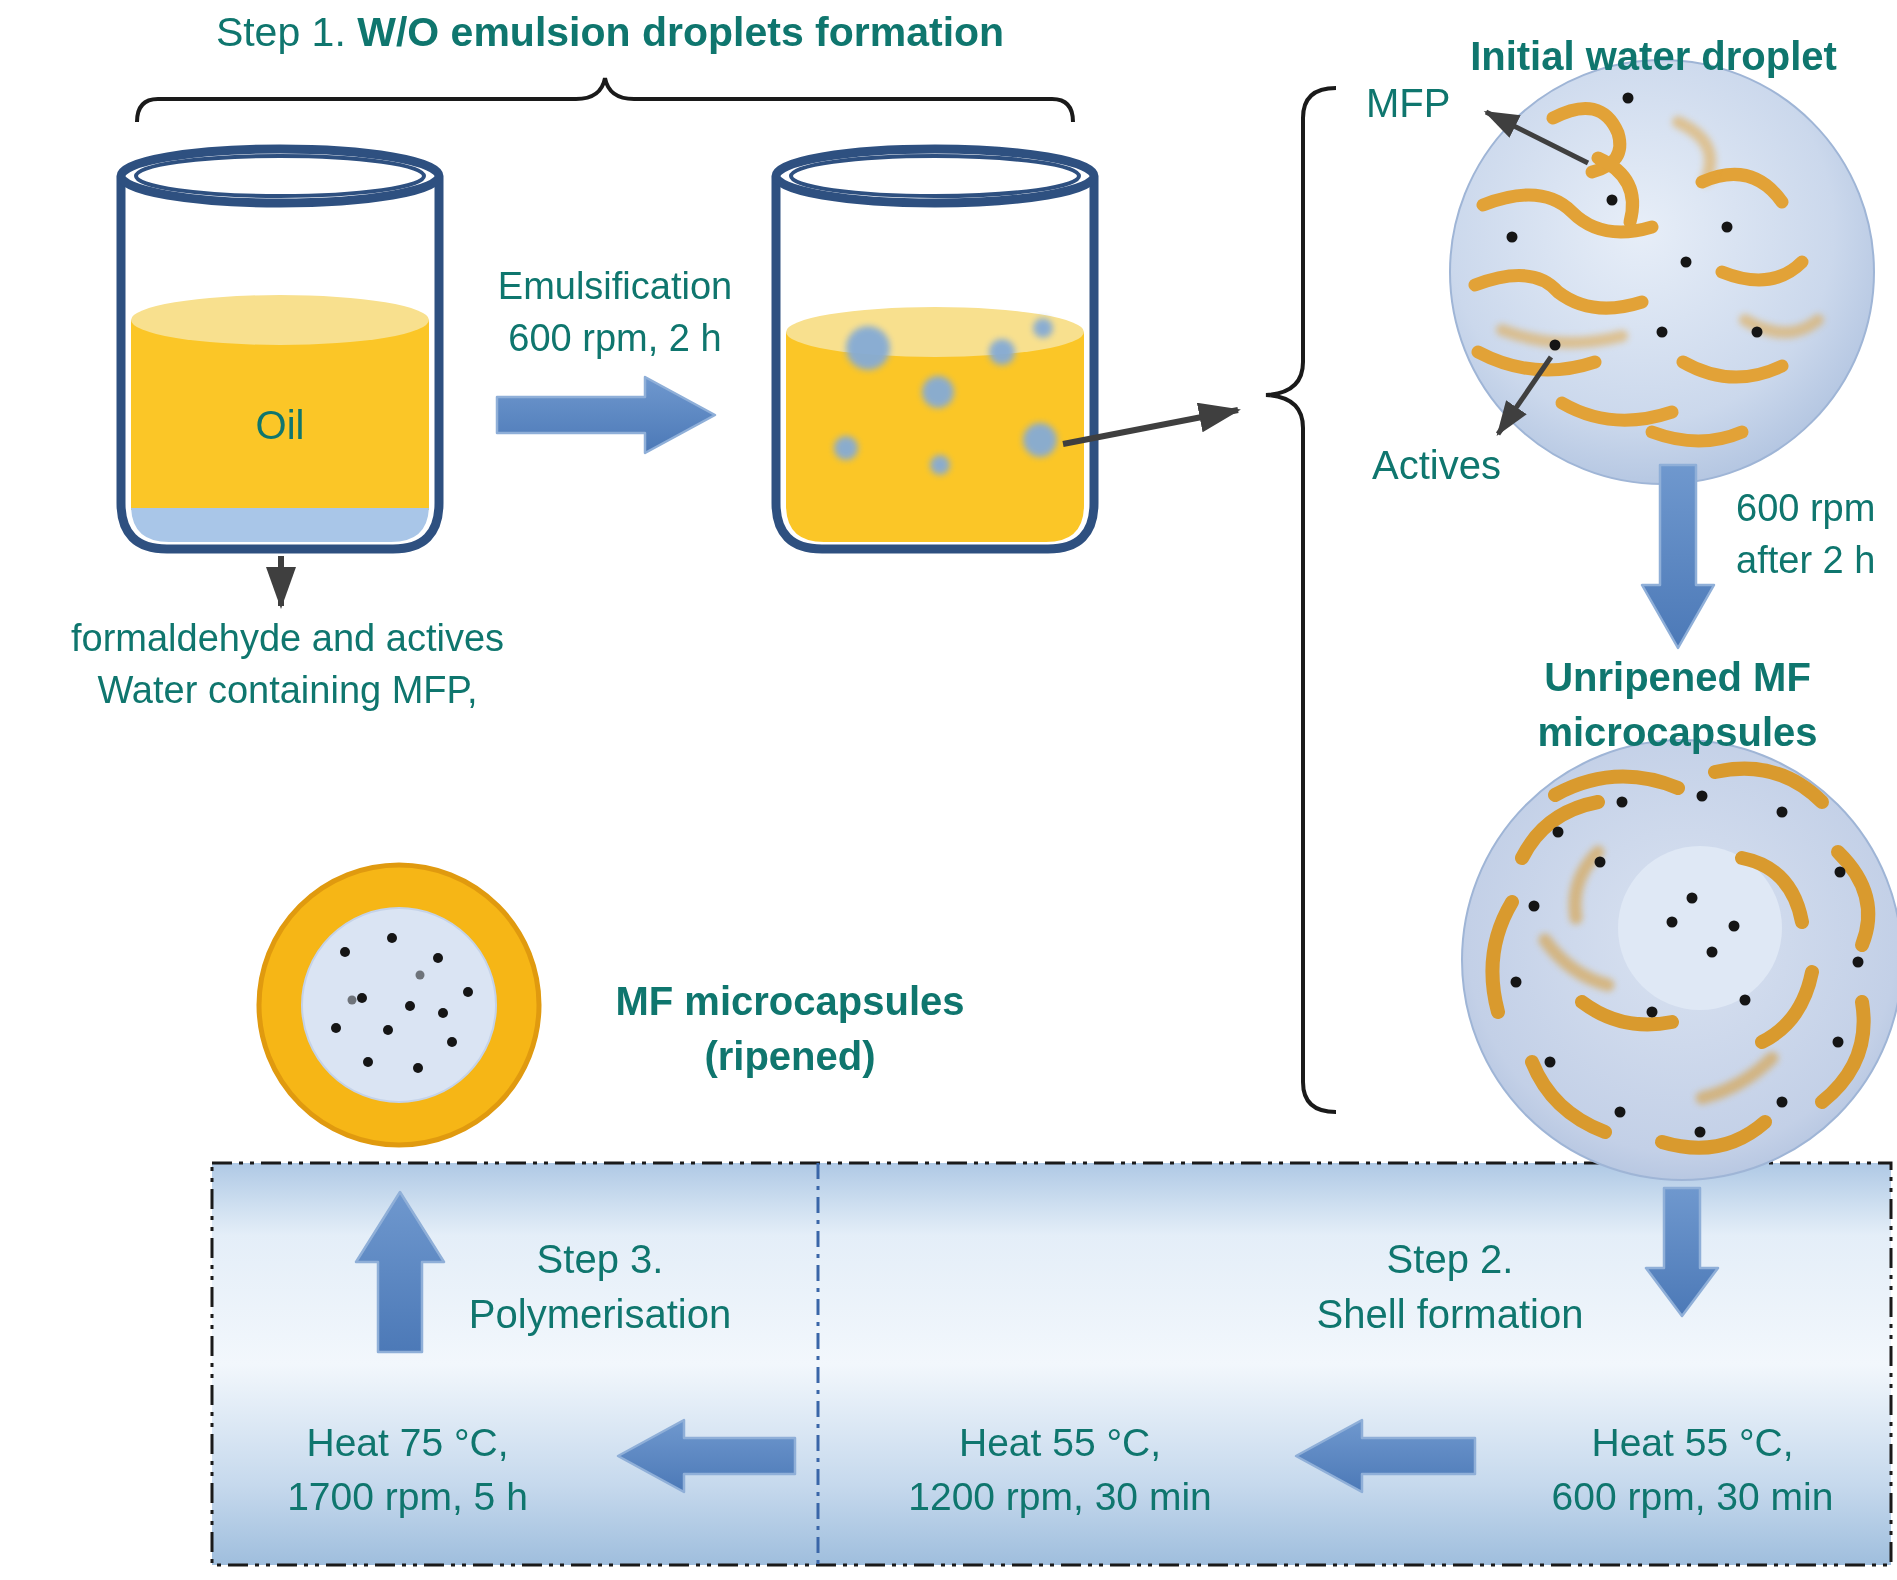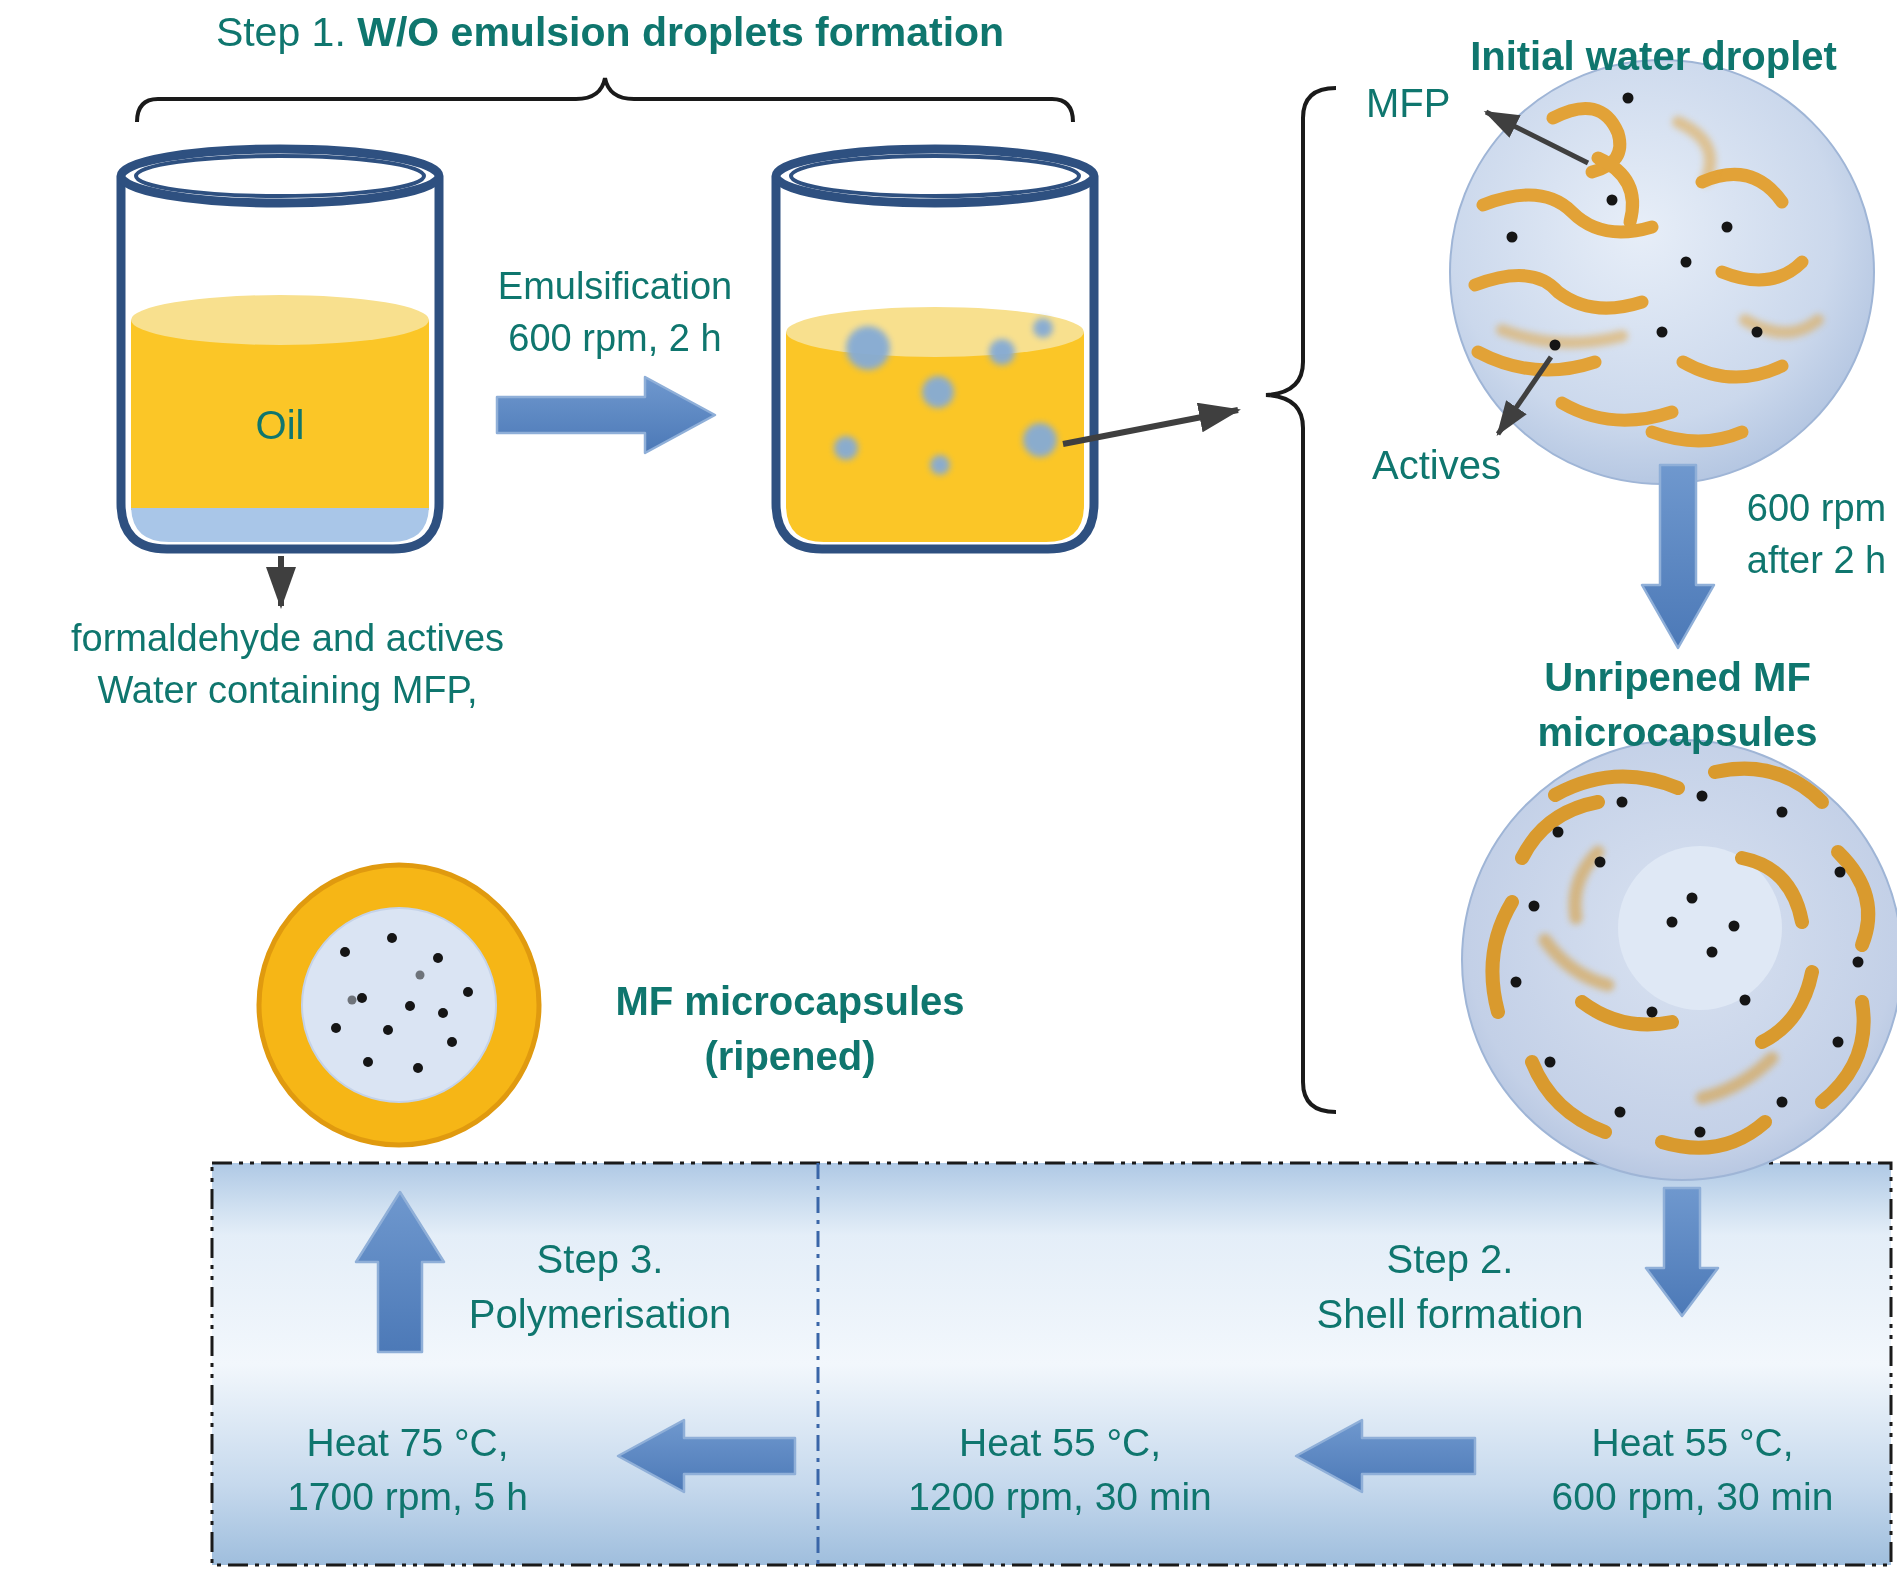--- a/index.html
+++ b/index.html
@@ -215,21 +215,21 @@
   <div>formaldehyde and actives</div>
   <div>Water containing MFP,</div>
 </div>
 
 <div class="txt bold fs40" style="left:1410px;top:16px;width:487px;margin-top:13px;">Initial water droplet</div>
 
 <div class="txt left fs40" style="left:1366px;top:76px;width:130px;">MFP</div>
 
 <div class="txt left fs40" style="left:1372px;top:438px;width:180px;">Actives</div>
 
-<div class="txt left" style="left:1736px;top:482px;width:161px;text-align:center;">
+<div class="txt left" style="left:1736px;top:482px;width:161px;">
   <div>600 rpm</div>
   <div>after 2 h</div>
 </div>
 
 <div class="txt bold fs40" style="left:1455px;top:650px;width:445px;">
   <div>Unripened MF</div>
   <div>microcapsules</div>
 </div>
 
 <div class="txt bold fs40" style="left:565px;top:974px;width:450px;">

